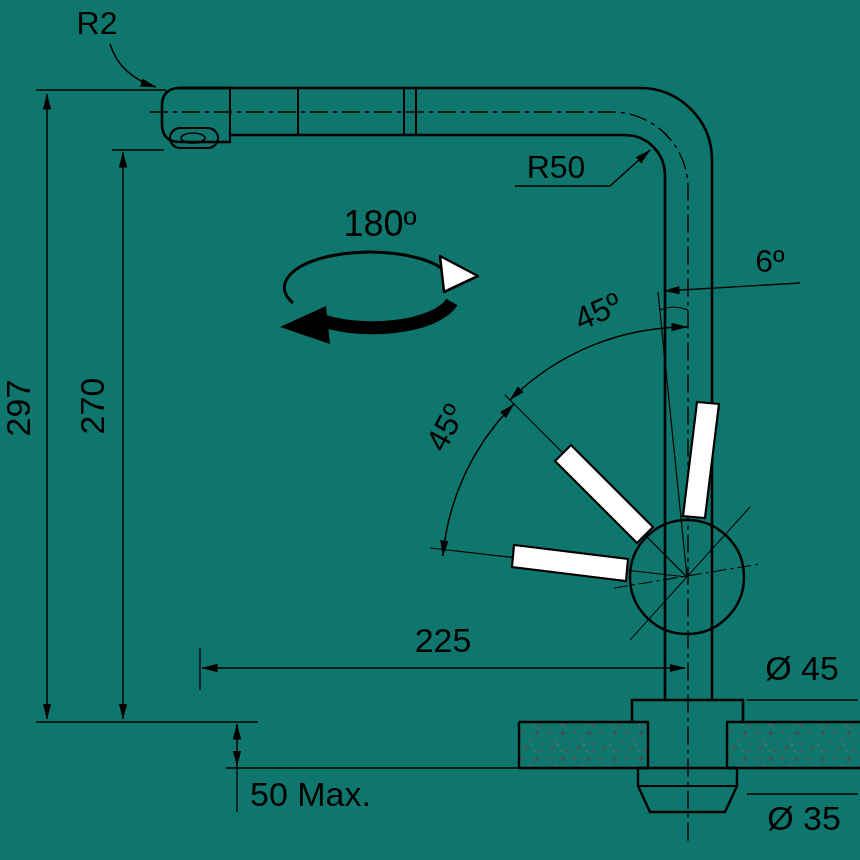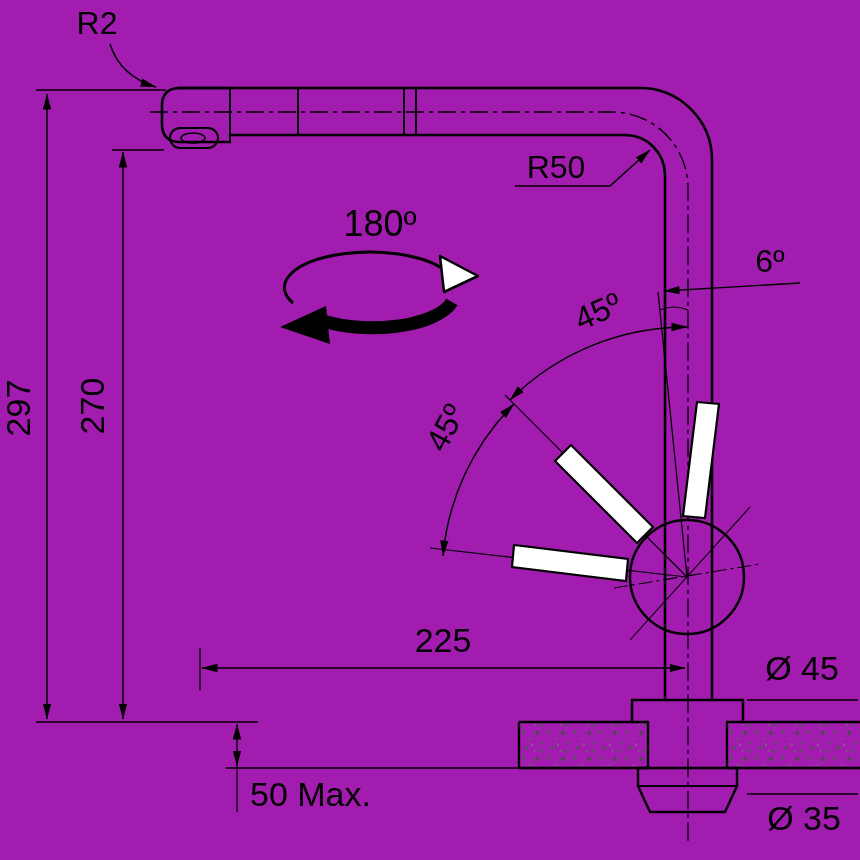--- a/index.html
+++ b/index.html
@@ -1,16 +1,16 @@
 <!DOCTYPE html>
 <html><head>
 <meta charset="utf-8">
 <style>
   html,body{margin:0;padding:0;background:#ffffff;}
-  .canvas{position:relative;width:860px;height:860px;background:#a21caf;overflow:hidden;}
+  .canvas{position:relative;width:860px;height:860px;background:#0f766e;overflow:hidden;}
   svg{display:block;}
   text{font-family:"Liberation Sans","DejaVu Sans",sans-serif;fill:#000;}
   .dimtxt{font-size:34px;}
   .lbltxt{font-size:32px;}
   .bigtxt{font-size:36px;}
 </style>
 </head>
 <body>
 
 <div class="canvas">

